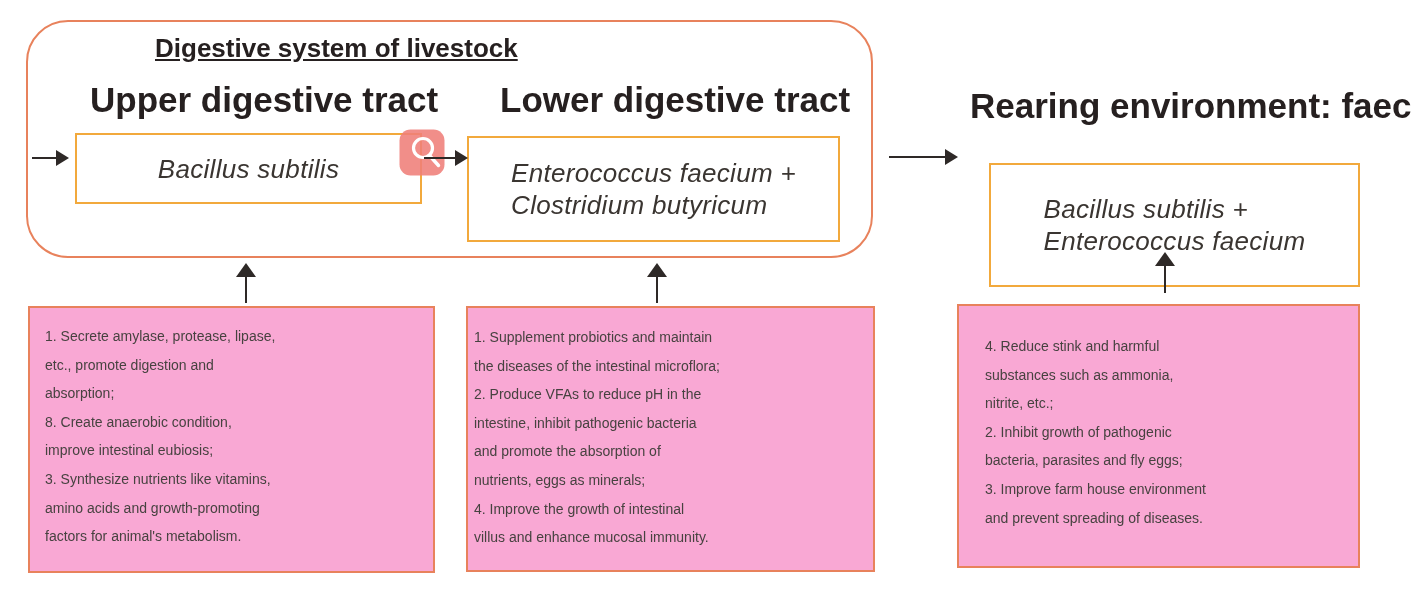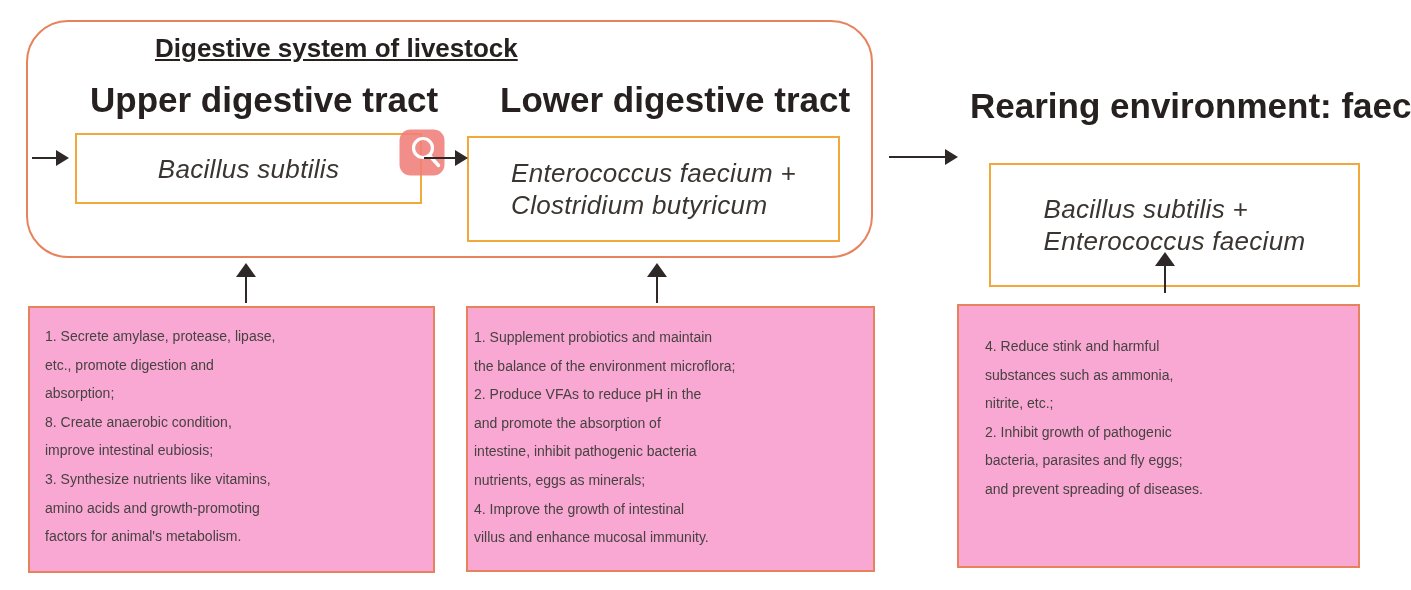--- a/index.html
+++ b/index.html
@@ -135,30 +135,31 @@
       <div class="line">etc., promote digestion and</div>
       <div class="line">absorption;</div>
       <div class="line">8. Create anaerobic condition,</div>
       <div class="line">improve intestinal eubiosis;</div>
       <div class="line">3. Synthesize nutrients like vitamins,</div>
       <div class="line">amino acids and growth-promoting</div>
       <div class="line">factors for animal's metabolism.</div>
     </div>
   <div class="func-box" id="fb-lower">
       <div class="line">1. Supplement probiotics and maintain</div>
-      <div class="line">the balance of the environment microflora;</div>
+      <div class="line">the diseases of the intestinal microflora;</div>
       <div class="line">2. Produce VFAs to reduce pH in the</div>
+      <div class="line">intestine, inhibit pathogenic bacteria</div>
       <div class="line">and promote the absorption of</div>
-      <div class="line">intestine, inhibit pathogenic bacteria</div>
       <div class="line">nutrients, eggs as minerals;</div>
       <div class="line">4. Improve the growth of intestinal</div>
       <div class="line">villus and enhance mucosal immunity.</div>
     </div>
   <div class="func-box" id="fb-rearing">
       <div class="line">4. Reduce stink and harmful</div>
       <div class="line">substances such as ammonia,</div>
       <div class="line">nitrite, etc.;</div>
       <div class="line">2. Inhibit growth of pathogenic</div>
       <div class="line">bacteria, parasites and fly eggs;</div>
+      <div class="line">3. Improve farm house environment</div>
       <div class="line">and prevent spreading of diseases.</div>
     </div>
 
 </div>
 
 </body></html>

